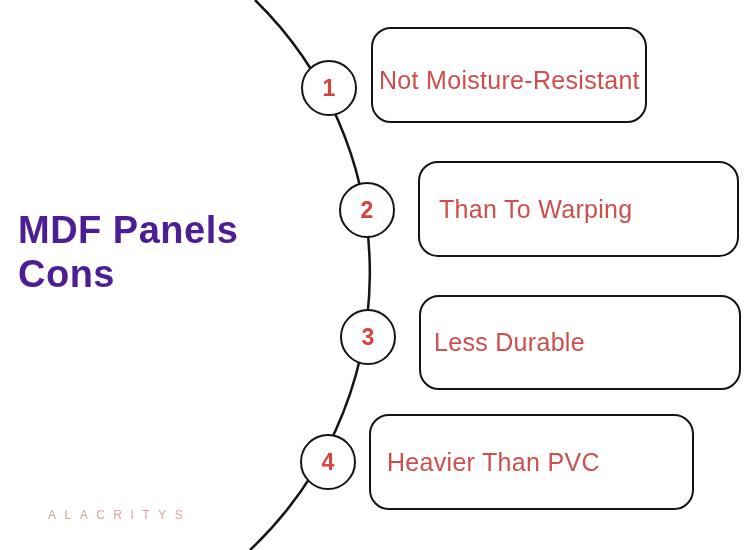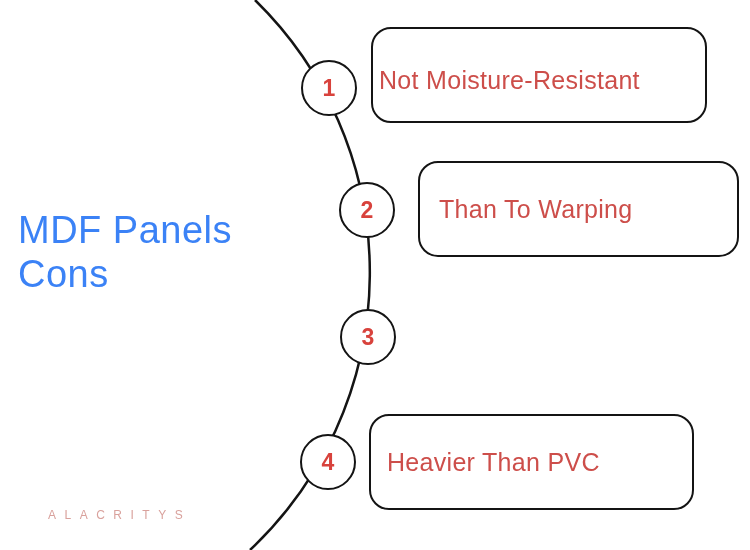--- a/index.html
+++ b/index.html
@@ -18,23 +18,23 @@
     left: 0; top: 0;
     width: 750px; height: 550px;
   }
 
   .page-title {
     position: absolute;
     left: 18px;
     top: 208px;
     width: 262px;
     font-size: 38px;
-    font-weight: 400;
+    font-weight: 700;
     line-height: 44px;
-    color: #3b82f6;
+    color: #4c1d95;
     letter-spacing: 0.5px;
   }
 
   .brand {
     position: absolute;
     left: 48px;
     top: 508px;
     font-size: 12px;
     font-weight: 400;
     letter-spacing: 8.5px;
@@ -64,21 +64,21 @@
     position: absolute;
     background: #ffffff;
     border: 2.5px solid #141414;
     border-radius: 20px;
     display: flex;
     align-items: center;
     font-size: 25px;
     color: #cd4e4a;
     letter-spacing: 0.3px;
   }
-  .b1 { left: 371px; top: 27px;  width: 336px; height: 96px; padding-left: 6px;  padding-top: 10px; }
+  .b1 { left: 371px; top: 27px;  width: 276px; height: 96px; padding-left: 6px;  padding-top: 10px; }
   .b2 { left: 418px; top: 161px; width: 321px; height: 96px; padding-left: 19px; }
   .b3 { left: 419px; top: 295px; width: 322px; height: 95px; padding-left: 13px; }
   .b4 { left: 369px; top: 414px; width: 325px; height: 96px; padding-left: 16px; }
 </style>
 </head>
 <body>
 
 <div class="canvas">
 
   <svg class="curve-svg" viewBox="0 0 750 550" xmlns="http://www.w3.org/2000/svg" aria-hidden="true">
@@ -97,20 +97,23 @@
   <div class="step-circle c2">
     <span>2</span>
   </div>
   <div class="con-box b2">
     <span>Than To Warping</span>
   </div>
 
   <div class="step-circle c3">
     <span>3</span>
   </div>
+  <div class="con-box b3">
+    <span>Less Durable</span>
+  </div>
 
   <div class="step-circle c4">
     <span>4</span>
   </div>
   <div class="con-box b4">
     <span>Heavier Than PVC</span>
   </div>
 
   <div class="brand">ALACRITYS</div>
 

